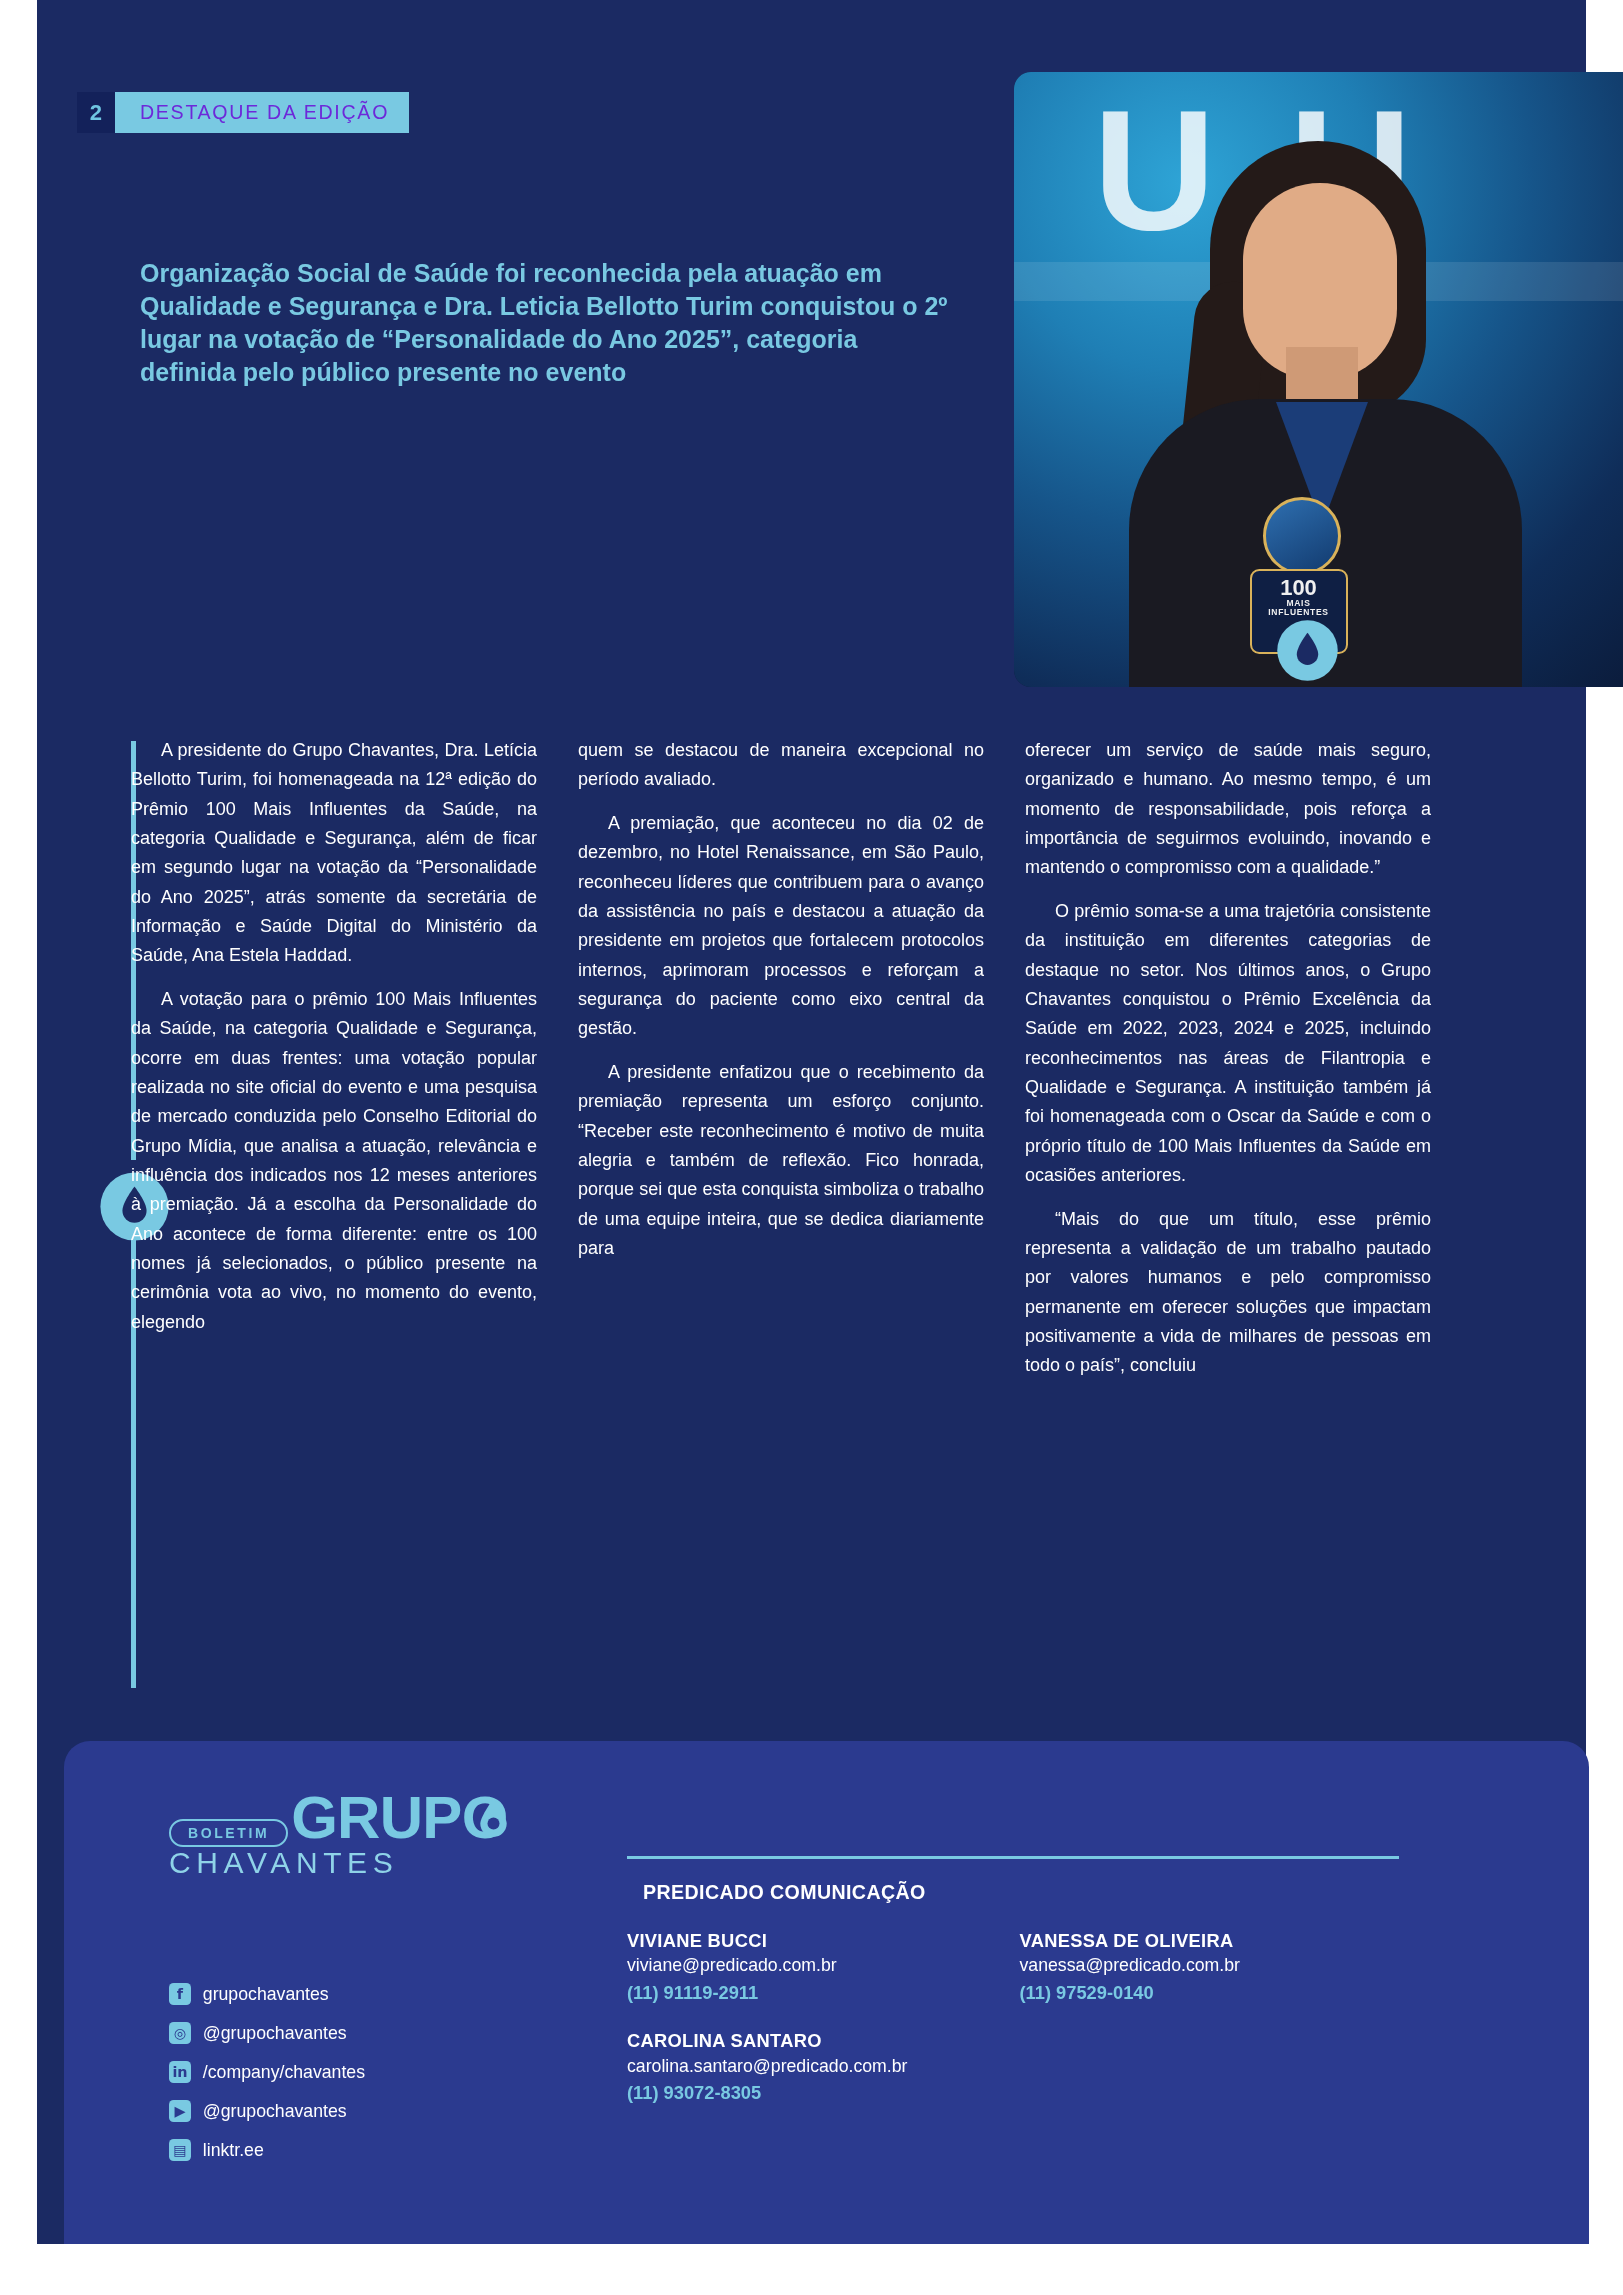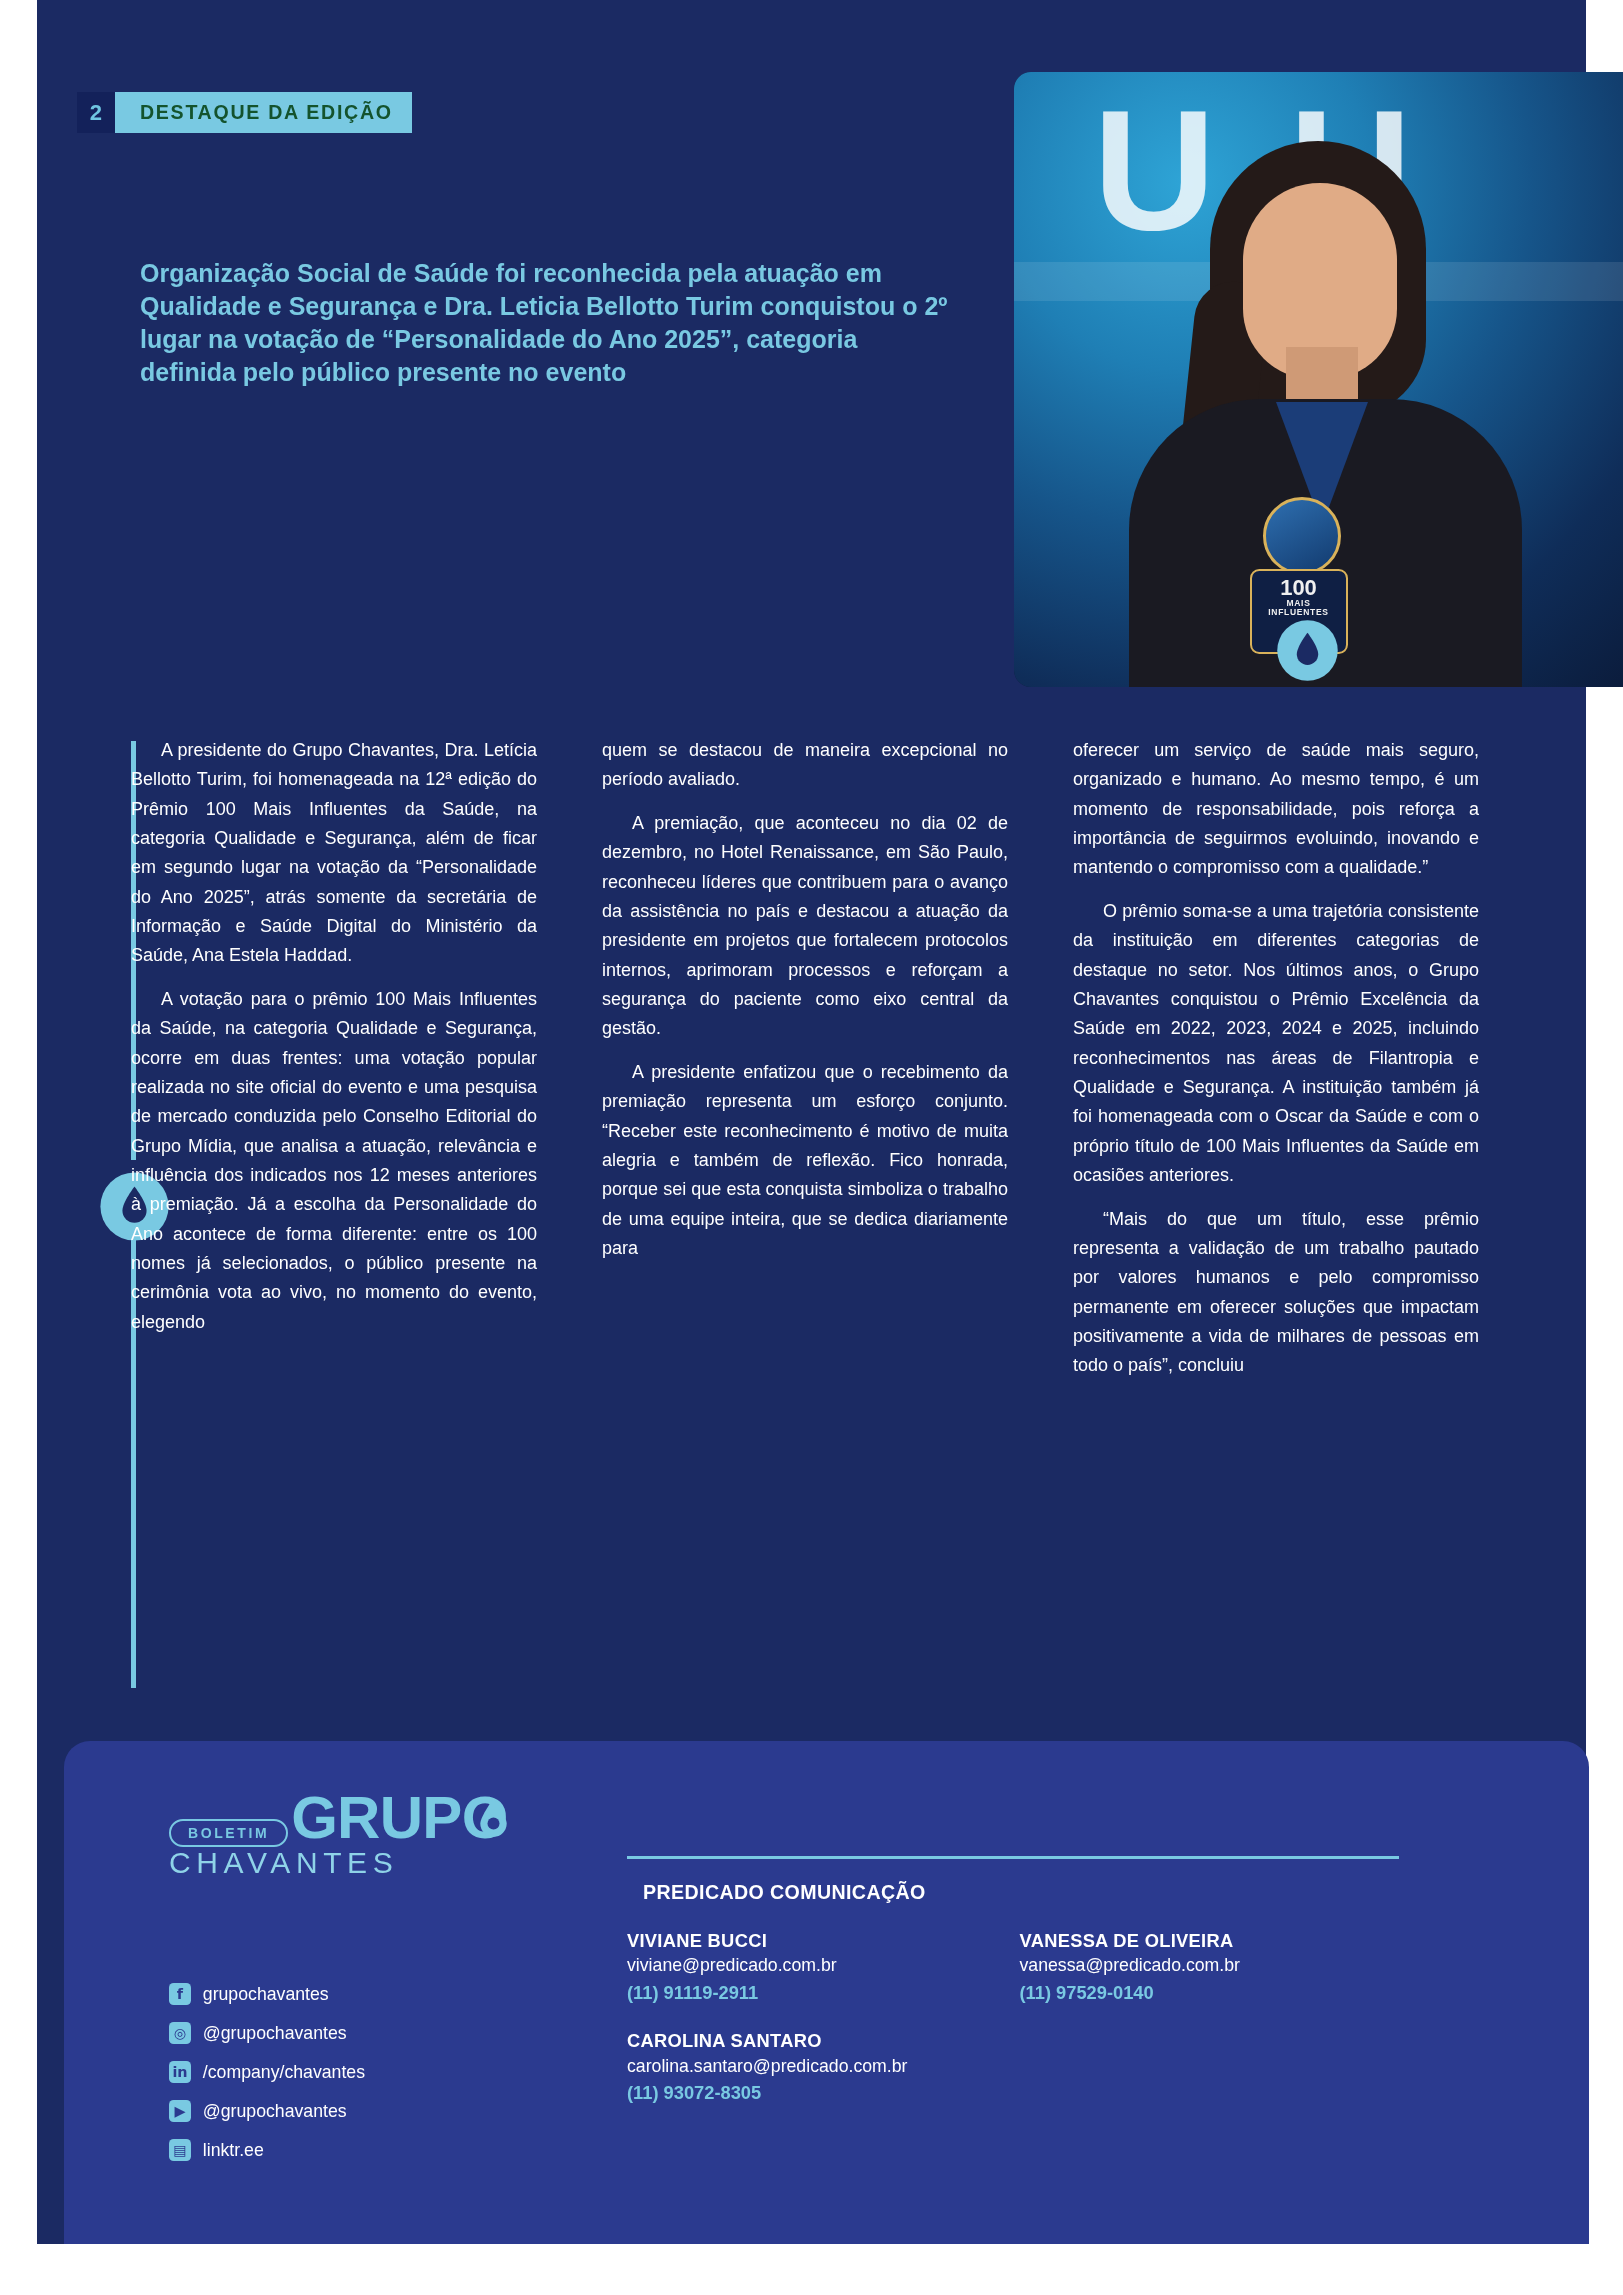--- a/index.html
+++ b/index.html
@@ -52,22 +52,22 @@
     color: #6fc5e0;
     font-weight: bold;
     font-size: 22px;
     display: flex;
     align-items: center;
     justify-content: center;
     letter-spacing: 0.3px;
   }
   .header-tag {
     background: #79c9e2;
-    color: #14532d;
-    font-weight: bold;
+    color: #6d28d9;
+    font-weight: normal;
     font-size: 19.6px;
     letter-spacing: 1.7px;
     display: flex;
     align-items: center;
     padding: 0 19.6px 0 25px;
   }
 
   
   .hero {
     position: absolute;
@@ -229,21 +229,21 @@
     width: 815px;
   }
 
   
   .columns {
     position: absolute;
     left: 131px;
     top: 736px;
     width: 1361px;
     display: flex;
-    gap: 65px;
+    gap: 41px;
   }
   .col {
     width: 406px;
     color: #ffffff;
     font-size: 18px;
     line-height: 1.63;
     text-align: justify;
   }
   .col p {
     margin: 0 0 14.4px 0;

